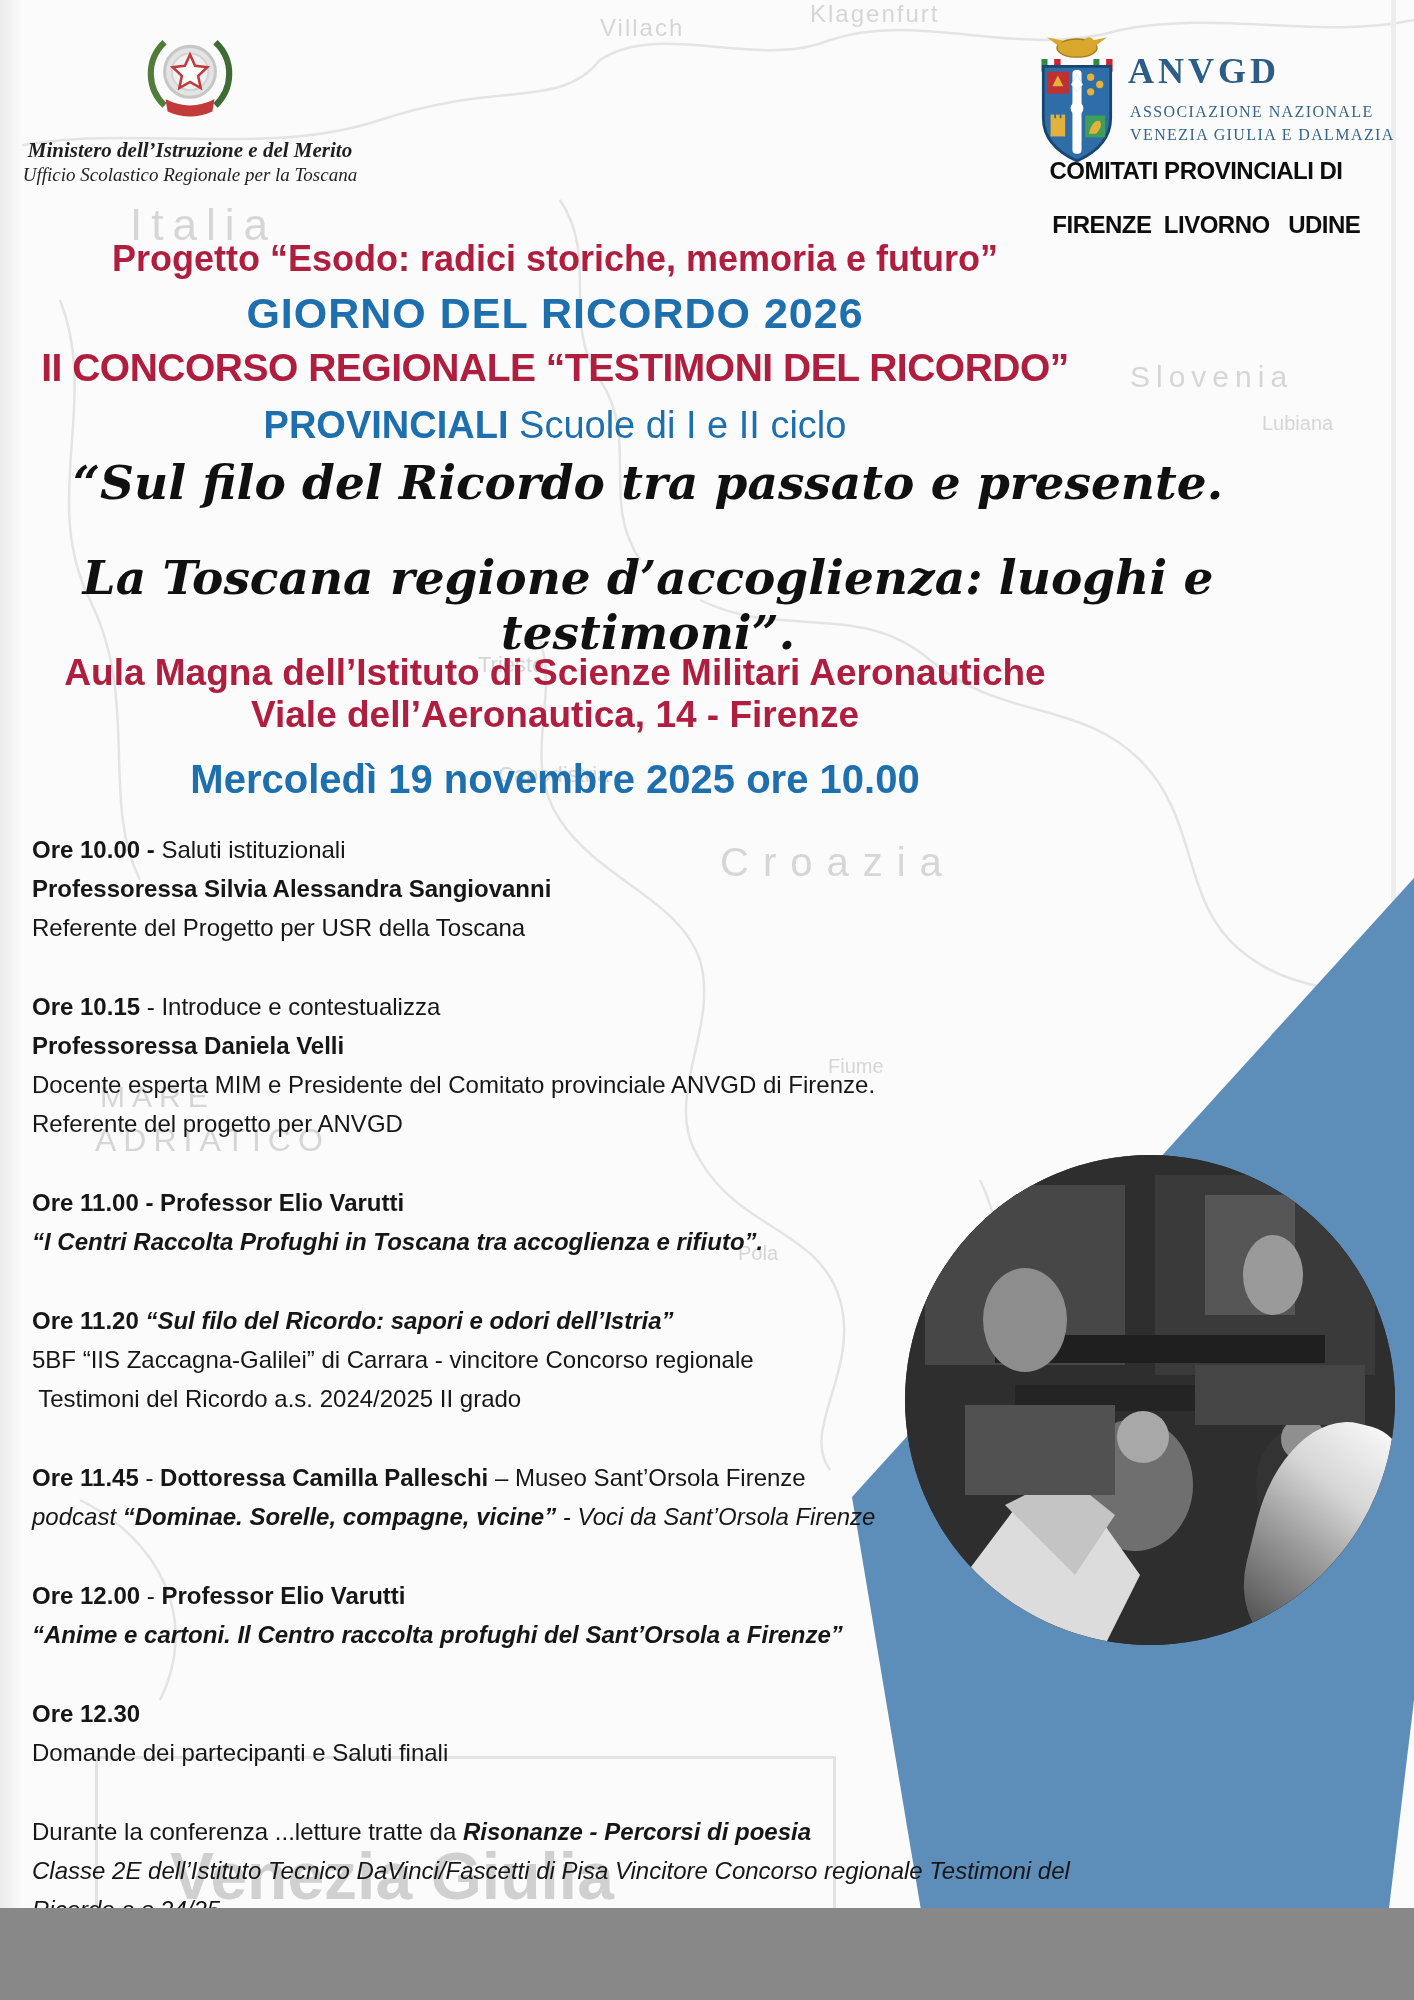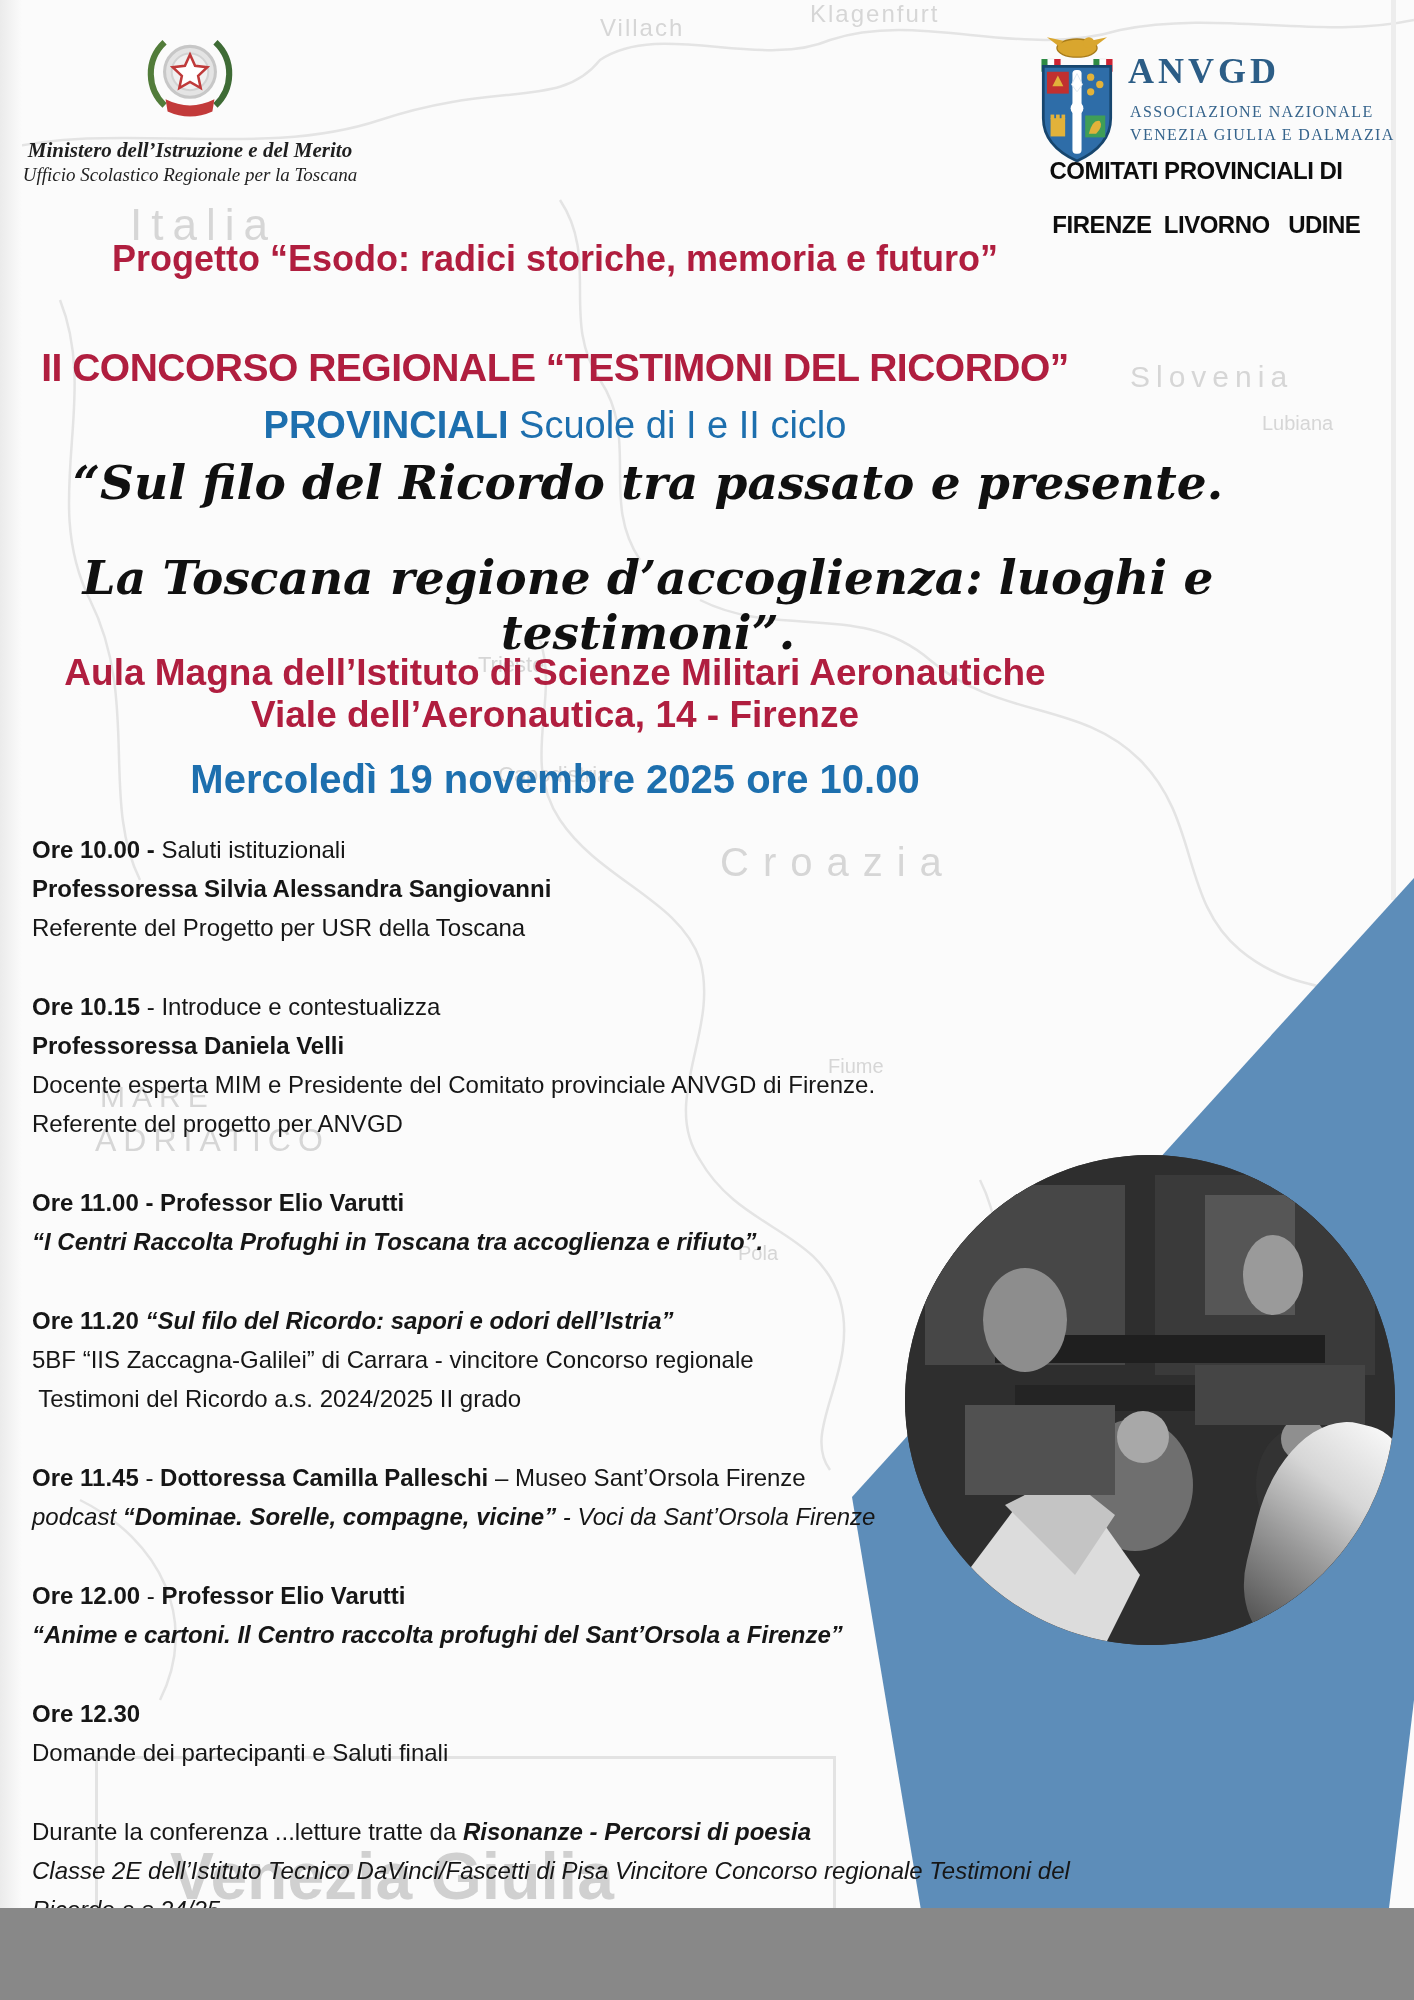--- a/index.html
+++ b/index.html
@@ -168,20 +168,21 @@
     <path d="M45,46 L51,58 L45,66 L39,58 Z" fill="#ffffff" stroke="#dce6f0" stroke-width="1"></path>
     <circle cx="45" cy="84" r="7" fill="#ffffff"></circle>
   </svg>
   <div class="anvgd-acronym">ANVGD</div>
   <div class="anvgd-sub s1">ASSOCIAZIONE NAZIONALE</div>
   <div class="anvgd-sub s2">VENEZIA GIULIA E DALMAZIA</div>
   <div class="committees"><span>COMITATI PROVINCIALI DI</span><br>
   <span>FIRENZE  LIVORNO   UDINE</span></div>
 
   <div class="hline h-red t1">Progetto “Esodo: radici storiche, memoria e futuro”</div>
+  <div class="hline h-blue t2">GIORNO DEL RICORDO 2026</div>
   <div class="hline h-red t3">II CONCORSO REGIONALE “TESTIMONI DEL RICORDO”</div>
   <div class="hline h-blue t4"><span>PROVINCIALI</span><span class="light"> Scuole di I e II ciclo</span></div>
   <div class="script-line sc1">“Sul filo del Ricordo tra passato e presente.</div>
   <div class="script-line sc2">La Toscana regione d’accoglienza: luoghi e testimoni”.</div>
   <div class="hline h-red v1">Aula Magna dell’Istituto di Scienze Militari Aeronautiche</div>
   <div class="hline h-red v2">Viale dell’Aeronautica, 14 - Firenze</div>
   <div class="hline h-blue dt">Mercoledì 19 novembre 2025 ore 10.00</div>
 
   <div id="schedule">
       <div class="sch-block">

